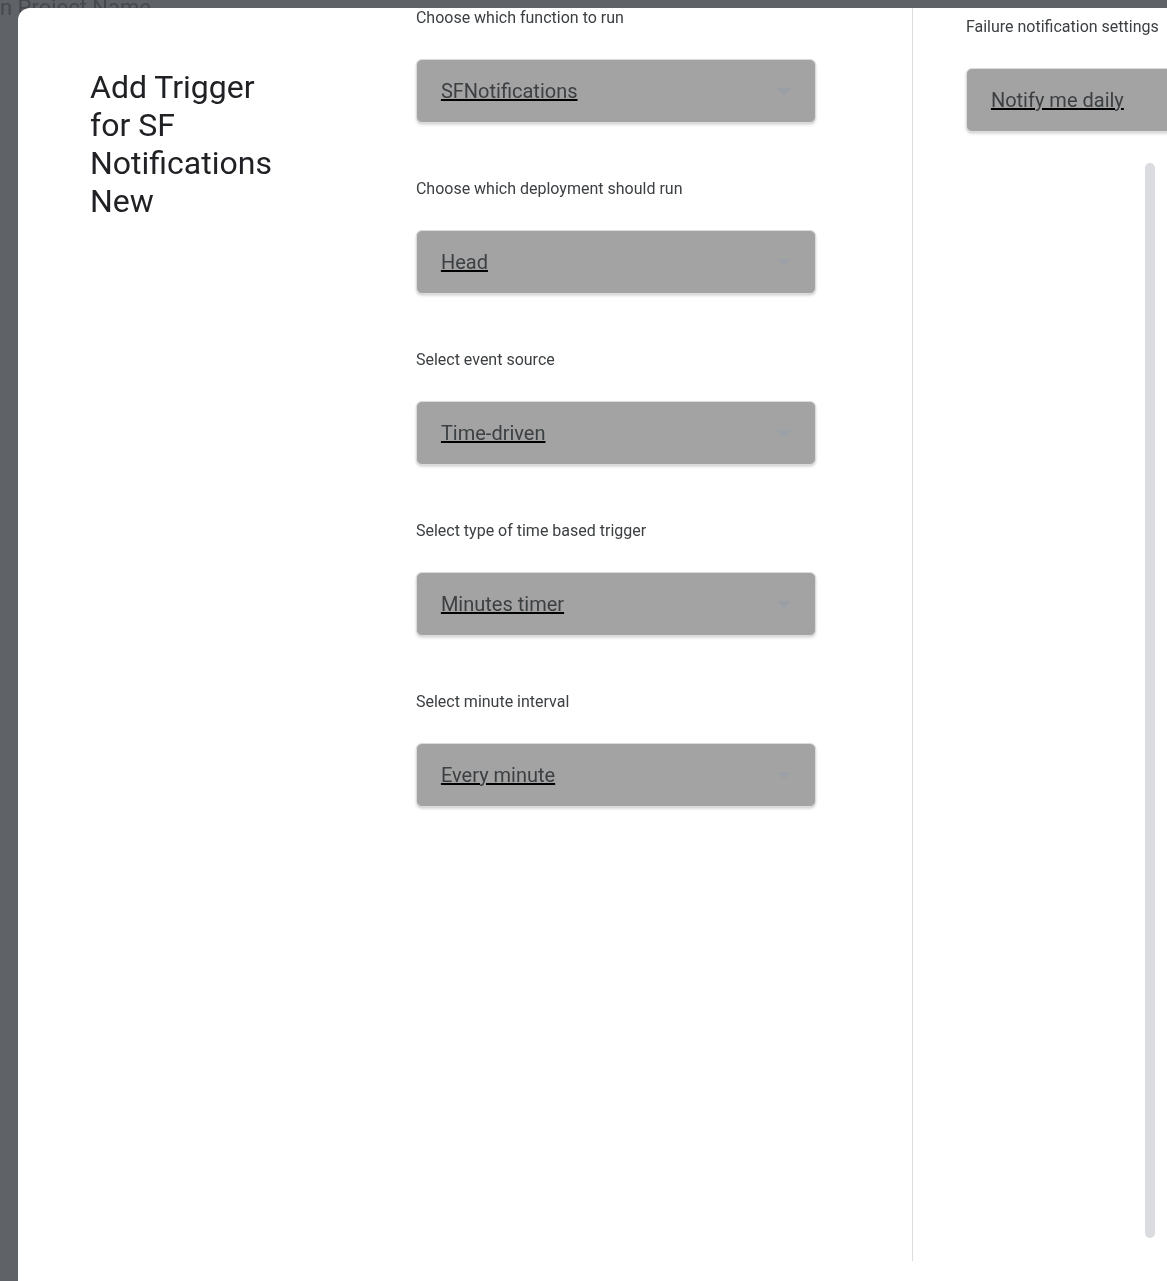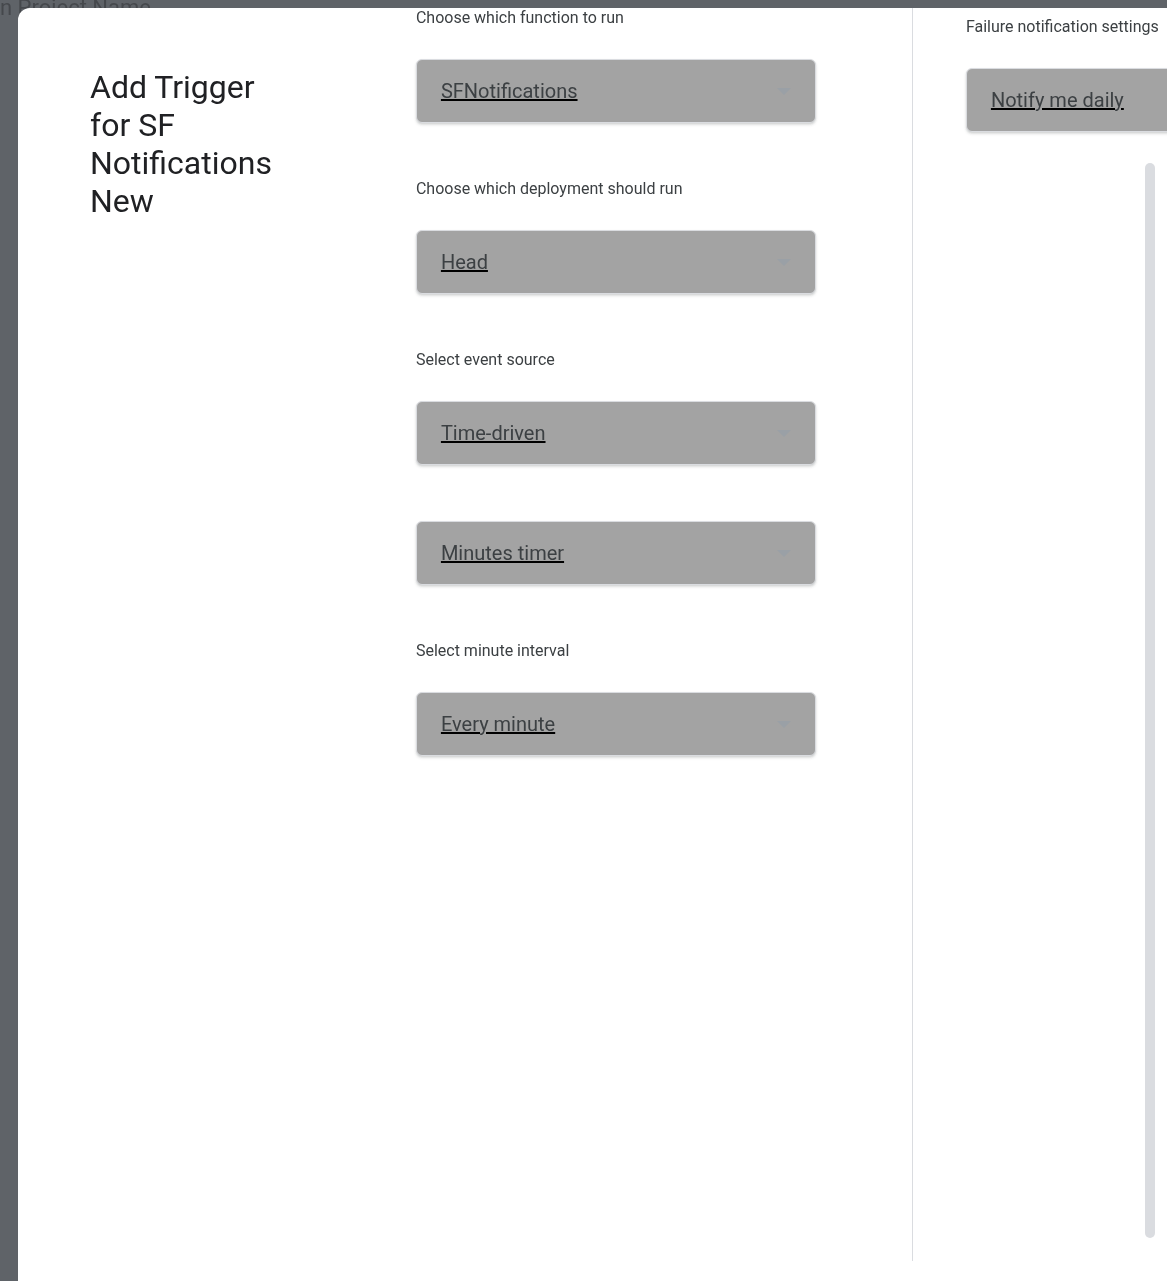--- a/index.html
+++ b/index.html
@@ -199,20 +199,21 @@
 
       <div class="field-group">
         <div class="field-label">Select event source</div>
         <div class="select">
           <span class="select-value">Time-driven</span>
           <span class="select-arrow"></span>
         </div>
       </div>
 
       <div class="field-group">
+        <div class="field-label">Select type of time based trigger</div>
         <div class="select">
           <span class="select-value">Minutes timer</span>
           <span class="select-arrow"></span>
         </div>
       </div>
 
       <div class="field-group">
         <div class="field-label">Select minute interval</div>
         <div class="select">
           <span class="select-value">Every minute</span>

